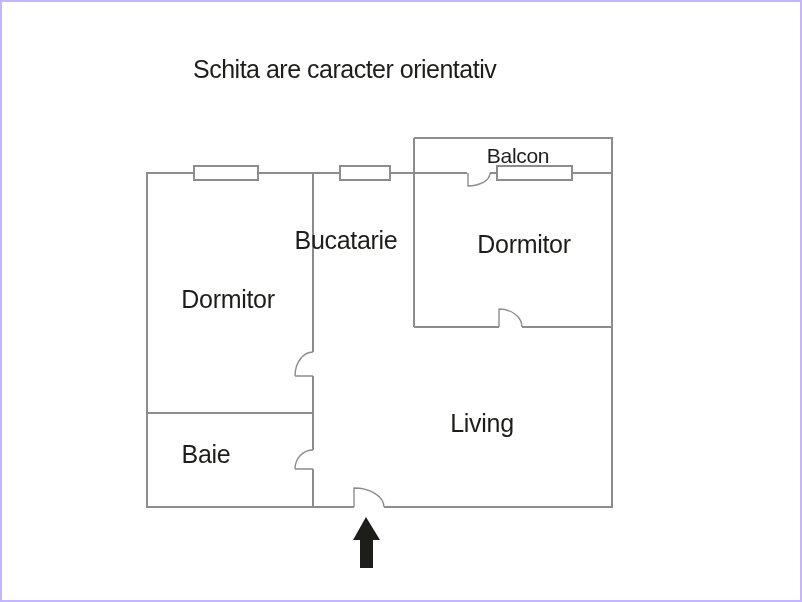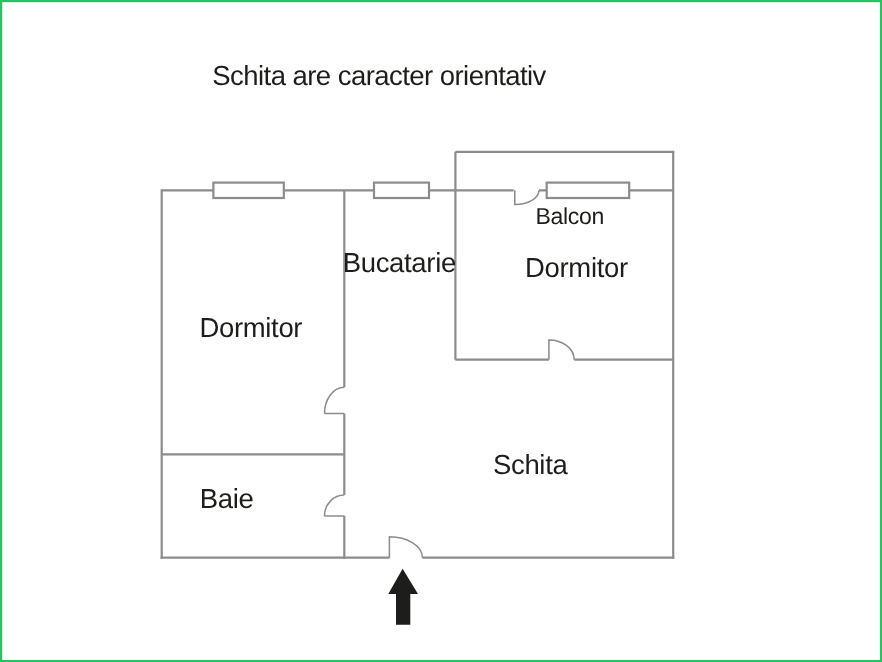--- a/index.html
+++ b/index.html
@@ -1,42 +1,42 @@
 <!DOCTYPE html>
 <html><head>
 <meta charset="utf-8">
 <style>
   html,body{margin:0;padding:0;background:#ffffff;}
   #canvas{
     position:relative;
     width:802px;height:602px;
     box-sizing:border-box;
     background:#ffffff;
-    border:2px solid #22c55e;
+    border:2px solid #c4b5fd;
     overflow:hidden;
     font-family:"Liberation Sans", sans-serif;
     color:#1d1d1b;
   }
   #plan-svg{position:absolute;left:0;top:0;}
   .title{
     position:absolute;
     left:191px;top:53px;
     font-size:25px;
     letter-spacing:-0.5px;
     white-space:nowrap;
   }
   .room-label{
     position:absolute;
     transform:translate(-50%,-50%);
     font-size:25px;
     letter-spacing:-0.3px;
     white-space:nowrap;
   }
-  .lbl-balcon{left:516px;top:154px;font-size:21px;margin-top:42px;}
-  .lbl-bucatarie{left:361px;top:238px;}
+  .lbl-balcon{left:516px;top:154px;font-size:21px;}
+  .lbl-bucatarie{left:344px;top:238px;}
   .lbl-dormitor-mare{left:522px;top:242px;}
   .lbl-dormitor-mic{left:226px;top:297px;}
   .lbl-living{left:480px;top:421px;}
   .lbl-baie{left:204px;top:452px;}
 </style>
 </head>
 <body>
 
 <div id="canvas">
 
@@ -89,16 +89,16 @@
 
     <polygon points="364,515 378,538 371,538 371,566 358,566 358,538 351,538" fill="#1d1d1b" stroke="none"></polygon>
   </svg>
 
   <div class="title">Schita are caracter orientativ</div>
 
   <div class="room-label lbl-balcon">Balcon</div>
   <div class="room-label lbl-bucatarie">Bucatarie</div>
   <div class="room-label lbl-dormitor-mare">Dormitor</div>
   <div class="room-label lbl-dormitor-mic">Dormitor</div>
-  <div class="room-label lbl-living">Schita</div>
+  <div class="room-label lbl-living">Living</div>
   <div class="room-label lbl-baie">Baie</div>
 
 </div>
 
 </body></html>

